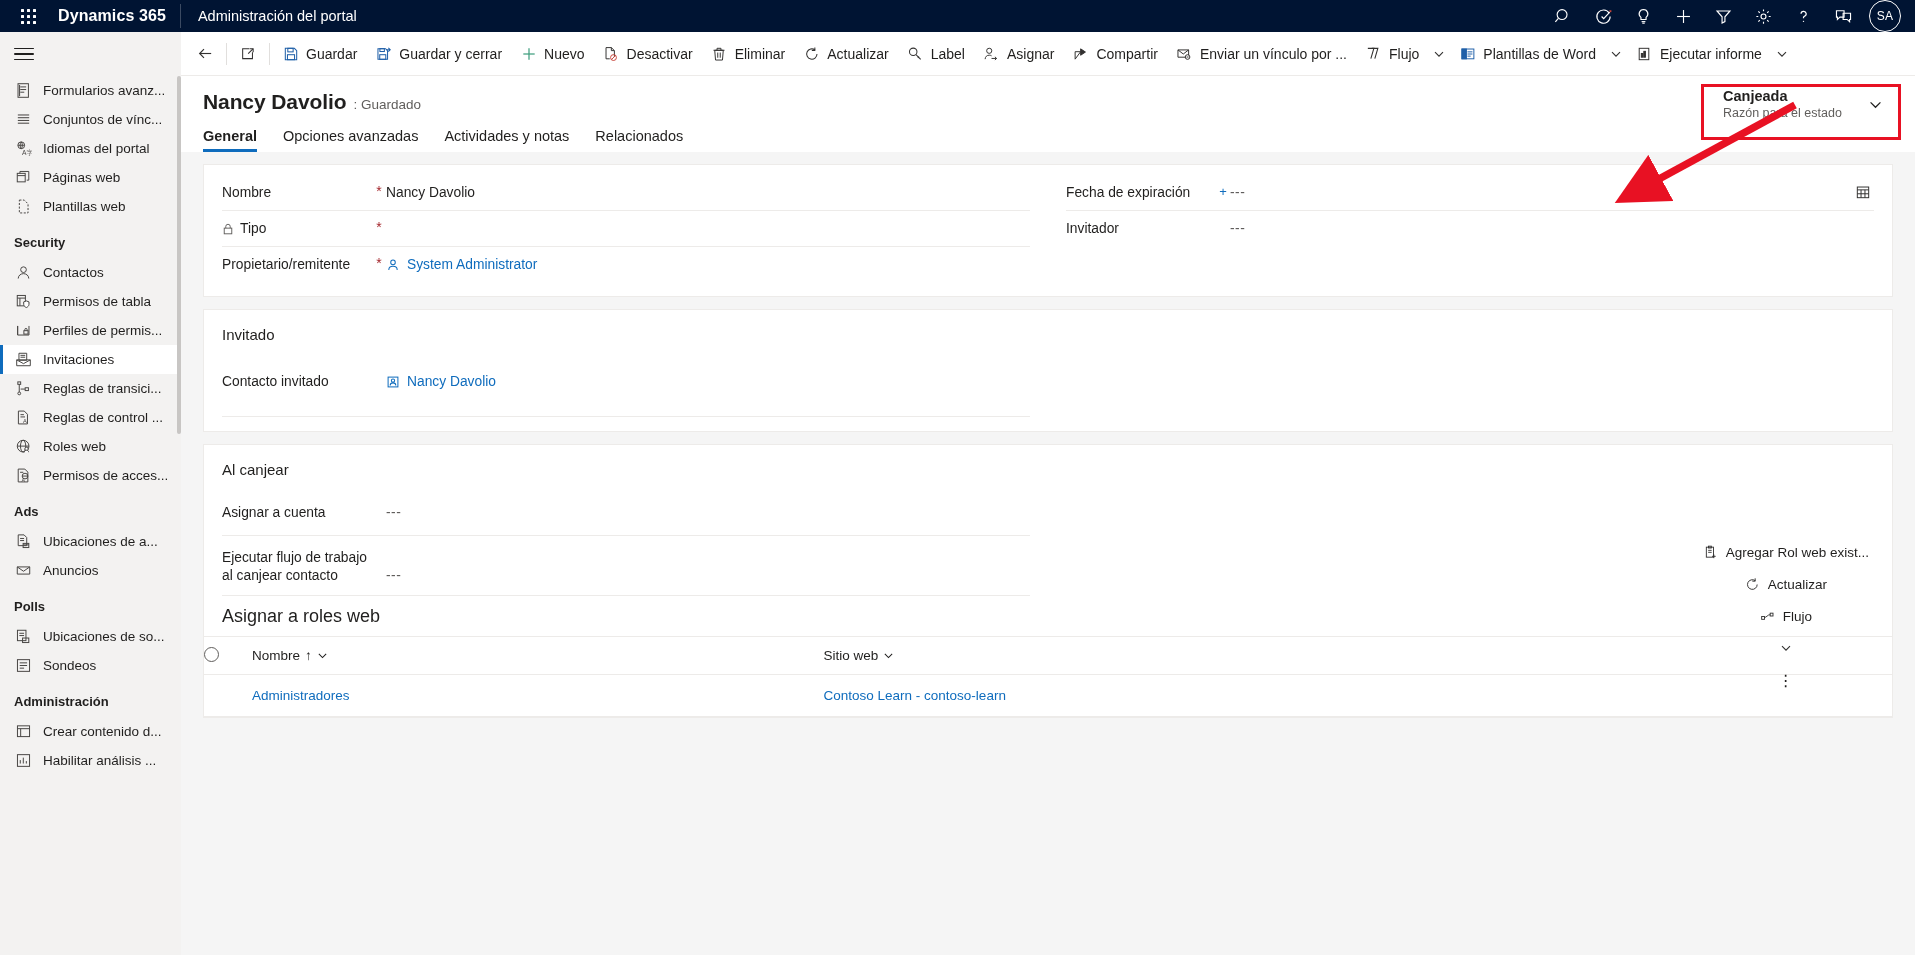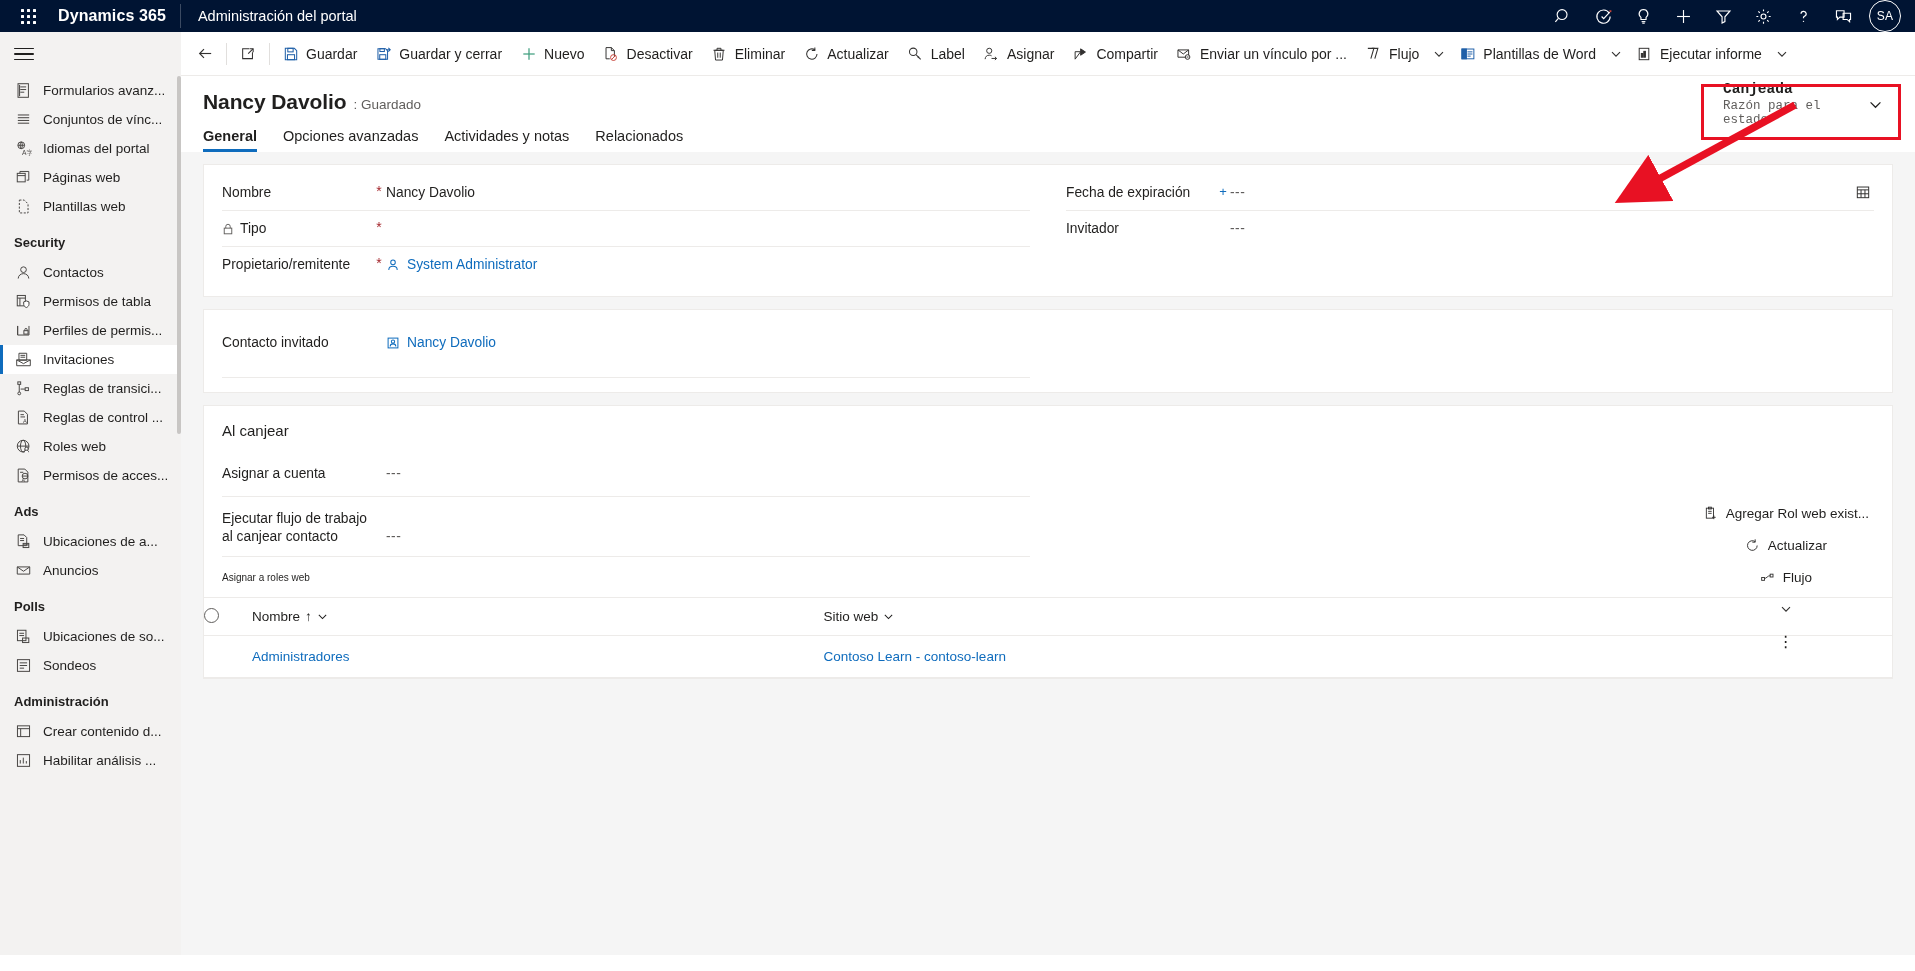--- a/index.html
+++ b/index.html
@@ -161,21 +161,20 @@
   .rec-title { font-size: 21px; font-weight: bold; color: #201f1e; letter-spacing: -0.1px;}
   .rec-state { font-size: 13.5px; color: #605e5c; margin-left: 7px; }
   .rec-sub { font-size: 13.5px; color: #605e5c; margin-top: 3px; }
 
   .status-box {
     position: absolute; right: 22px; top: 4px;
     width: 182px; height: 48px;
     display: flex; align-items: center; justify-content: space-between;
     padding: 0 10px 0 12px;
     cursor: pointer;
-    font-family: Liberation Mono, monospace;
   }
   .status-box .st-val { font-size: 14.5px; font-weight: bold; color: #201f1e; }
   .status-box .st-lbl { font-size: 12.5px; color: #605e5c; margin-top: 2px; }
   .redbox {
     position: absolute; right: 14px; top: 8px;
     width: 200px; height: 56px;
     border: 3px solid #e81123;
     pointer-events: none;
   }
   .arrow-svg { position: absolute; left: 0; top: 0; pointer-events: none; }
@@ -234,21 +233,21 @@
     color: #0f6cbd; cursor: pointer; display: inline-flex; align-items: center; gap: 7px;
   }
   .f-trail { width: 22px; display:flex; align-items:center; justify-content:center; color:#323130; cursor:pointer;}
   .lockico { width: 13px; height: 13px; display:inline-flex; align-items:center; margin-top:2px; color:#605e5c;}
 
   
   .grid-head {
     display: flex; align-items: center; justify-content: space-between;
     padding: 6px 14px 6px 18px; height: 40px;
   }
-  .grid-title { font-size: 10px; color: #201f1e; }
+  .grid-title { font-size: 18px; color: #201f1e; }
   .grid-tools { display: flex; align-items: center; flex-direction: column; }
   .gt-btn {
     display: flex; align-items: center; gap: 7px; font-size: 13.5px;
     color: #201f1e; padding: 0 9px; height: 32px; cursor: pointer;
   }
   .gt-ic { width: 16px; height: 16px; display:flex; align-items:center; justify-content:center; }
   .gt-caret { width: 20px; height: 32px; display:flex; align-items:center; justify-content:center; cursor:pointer;}
   .gt-more { width: 28px; height: 32px; display:flex; align-items:center; justify-content:center; cursor:pointer; font-size:16px; color:#201f1e; }
 
   .tbl { width: 100%; border-collapse: collapse; font-size: 13.5px; }
@@ -866,20 +865,21 @@
               <div class="field last">
                 <span class="f-label">Invitador</span>
                 <span class="f-req"></span>
                 <span class="f-val dim">---</span>
               </div>
             </div>
           </div>
         </div>
 
         <div class="card">
+          <div class="sect-title">Invitado</div>
           <div class="cols">
             <div class="col">
               <div class="field last" style="padding-top:14px;padding-bottom:26px;border-bottom:1px solid #edebe9;">
                 <span class="f-label">Contacto invitado</span>
                 <span class="f-req"></span>
                 <span class="f-val link">
                   <span>
                     <svg width="14" height="14" viewBox="0 0 16 16" fill="none" stroke="#0f6cbd" stroke-width="1.15">
                       <rect x="2.4" y="2.4" width="11.2" height="11.2"></rect>
                       <circle cx="8" cy="6.4" r="1.9"></circle>

